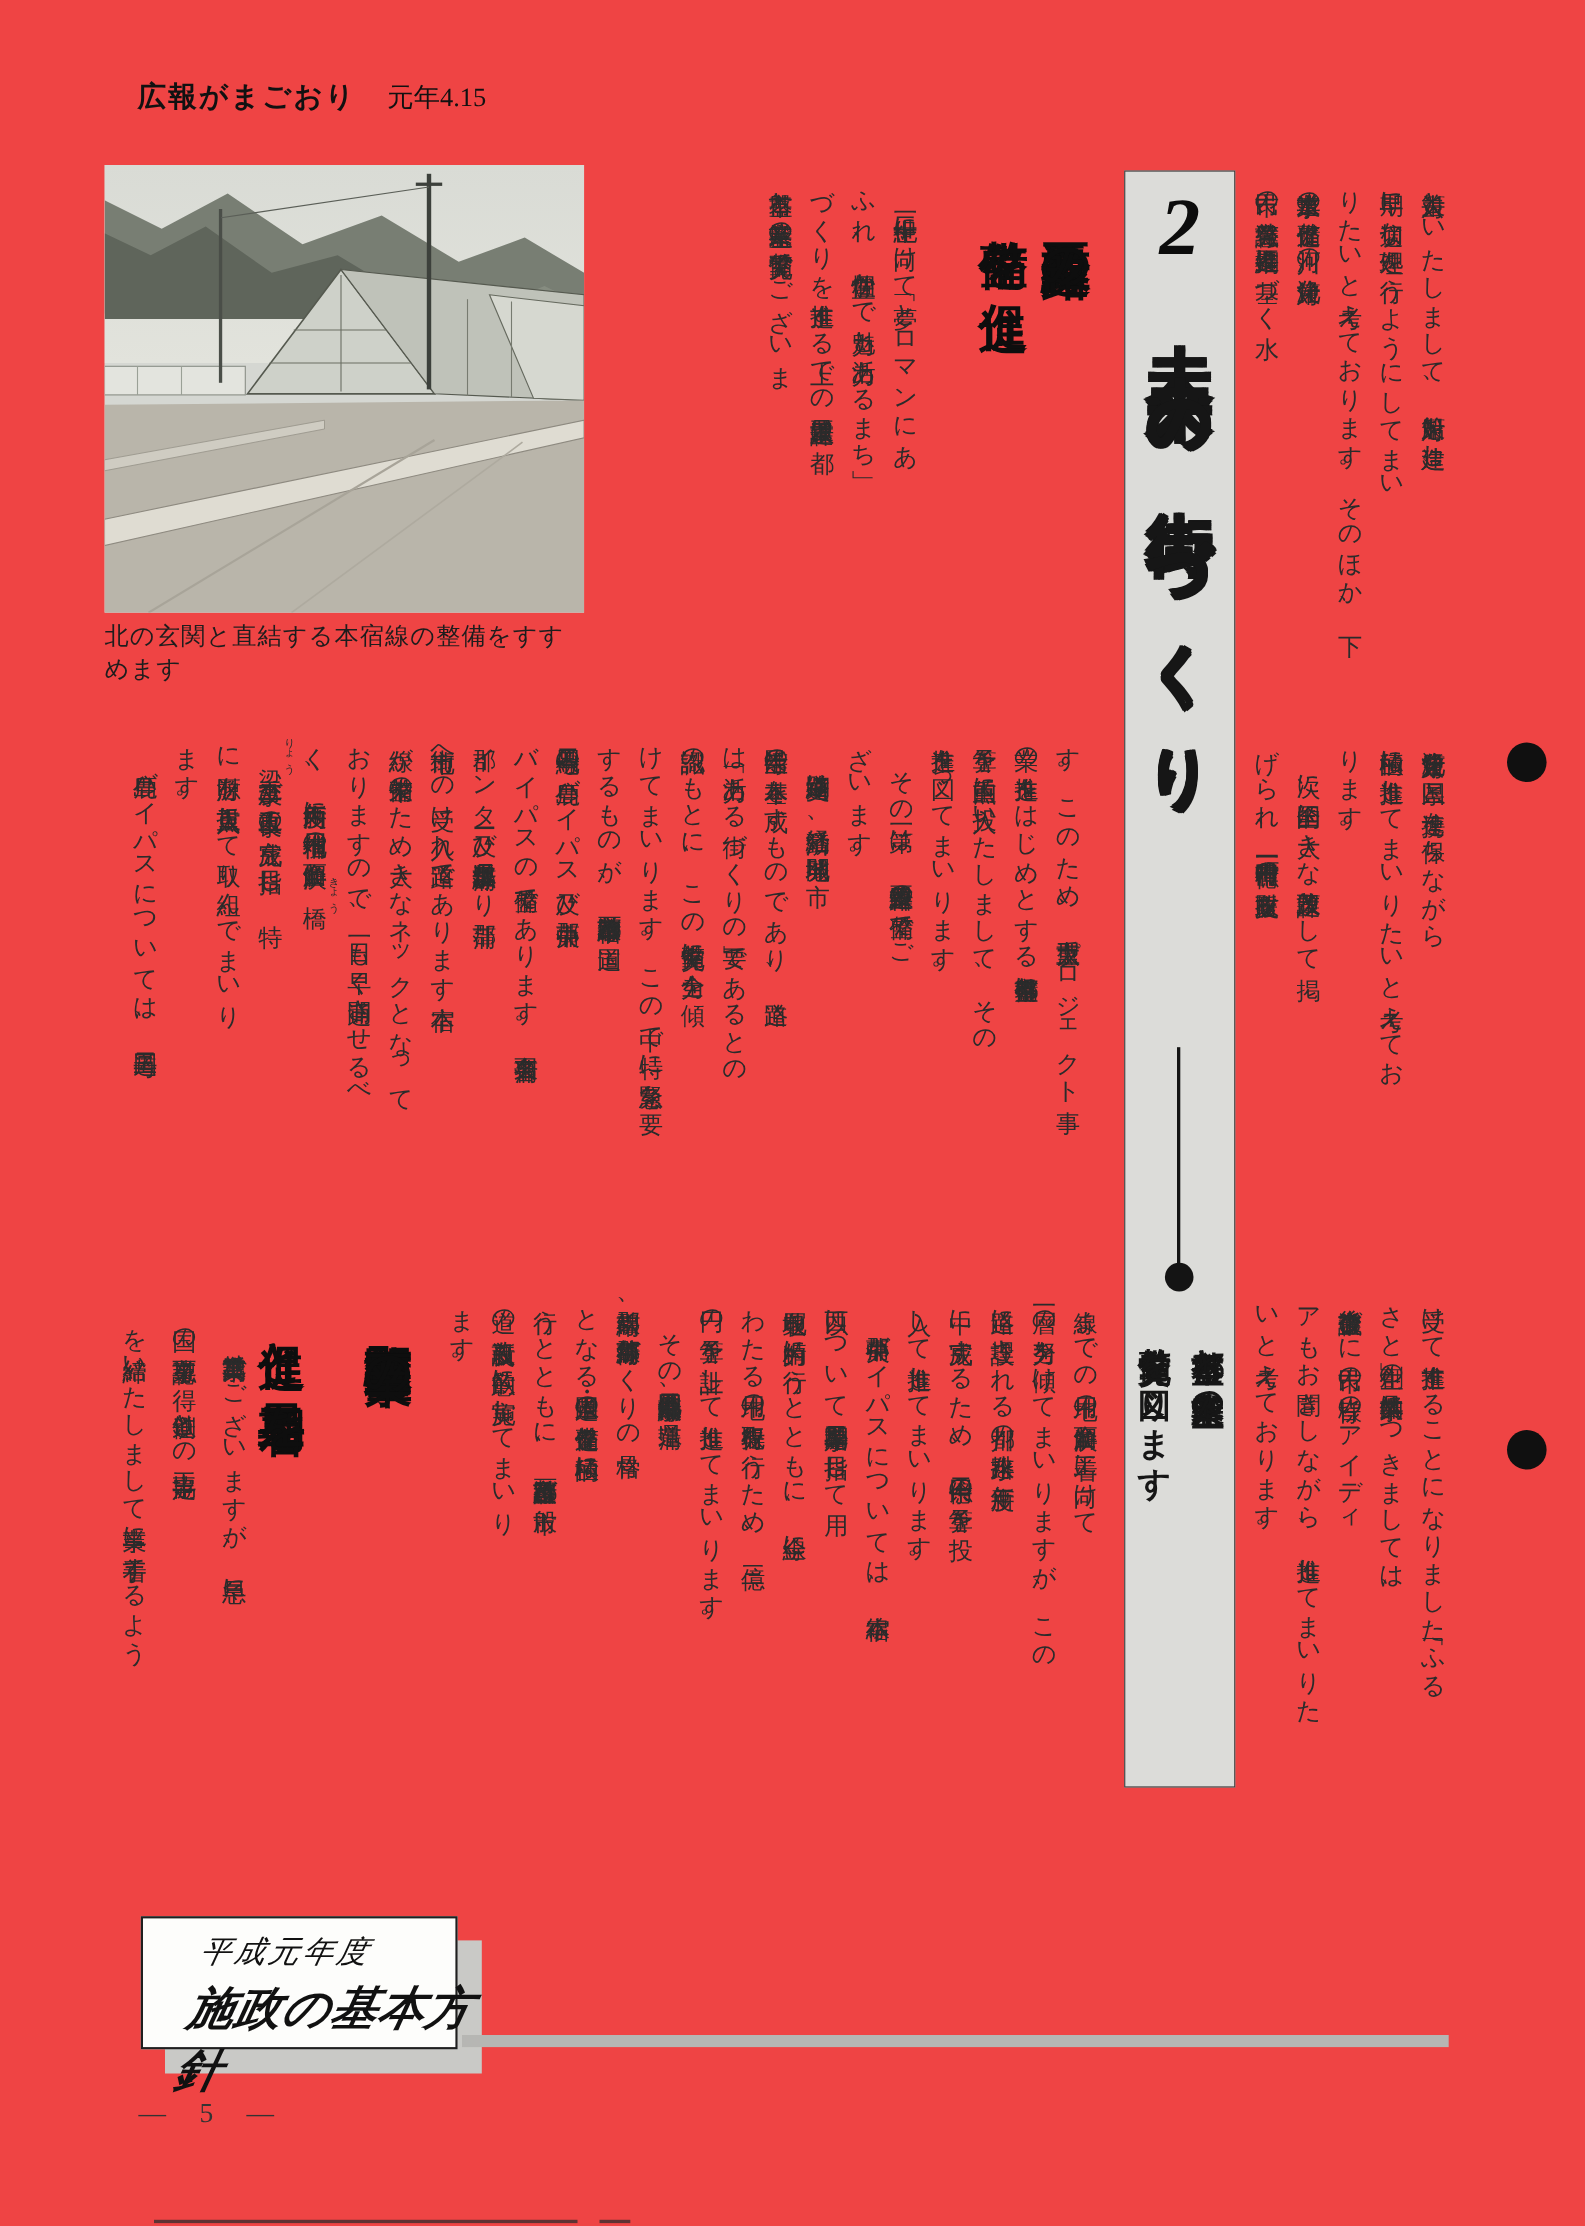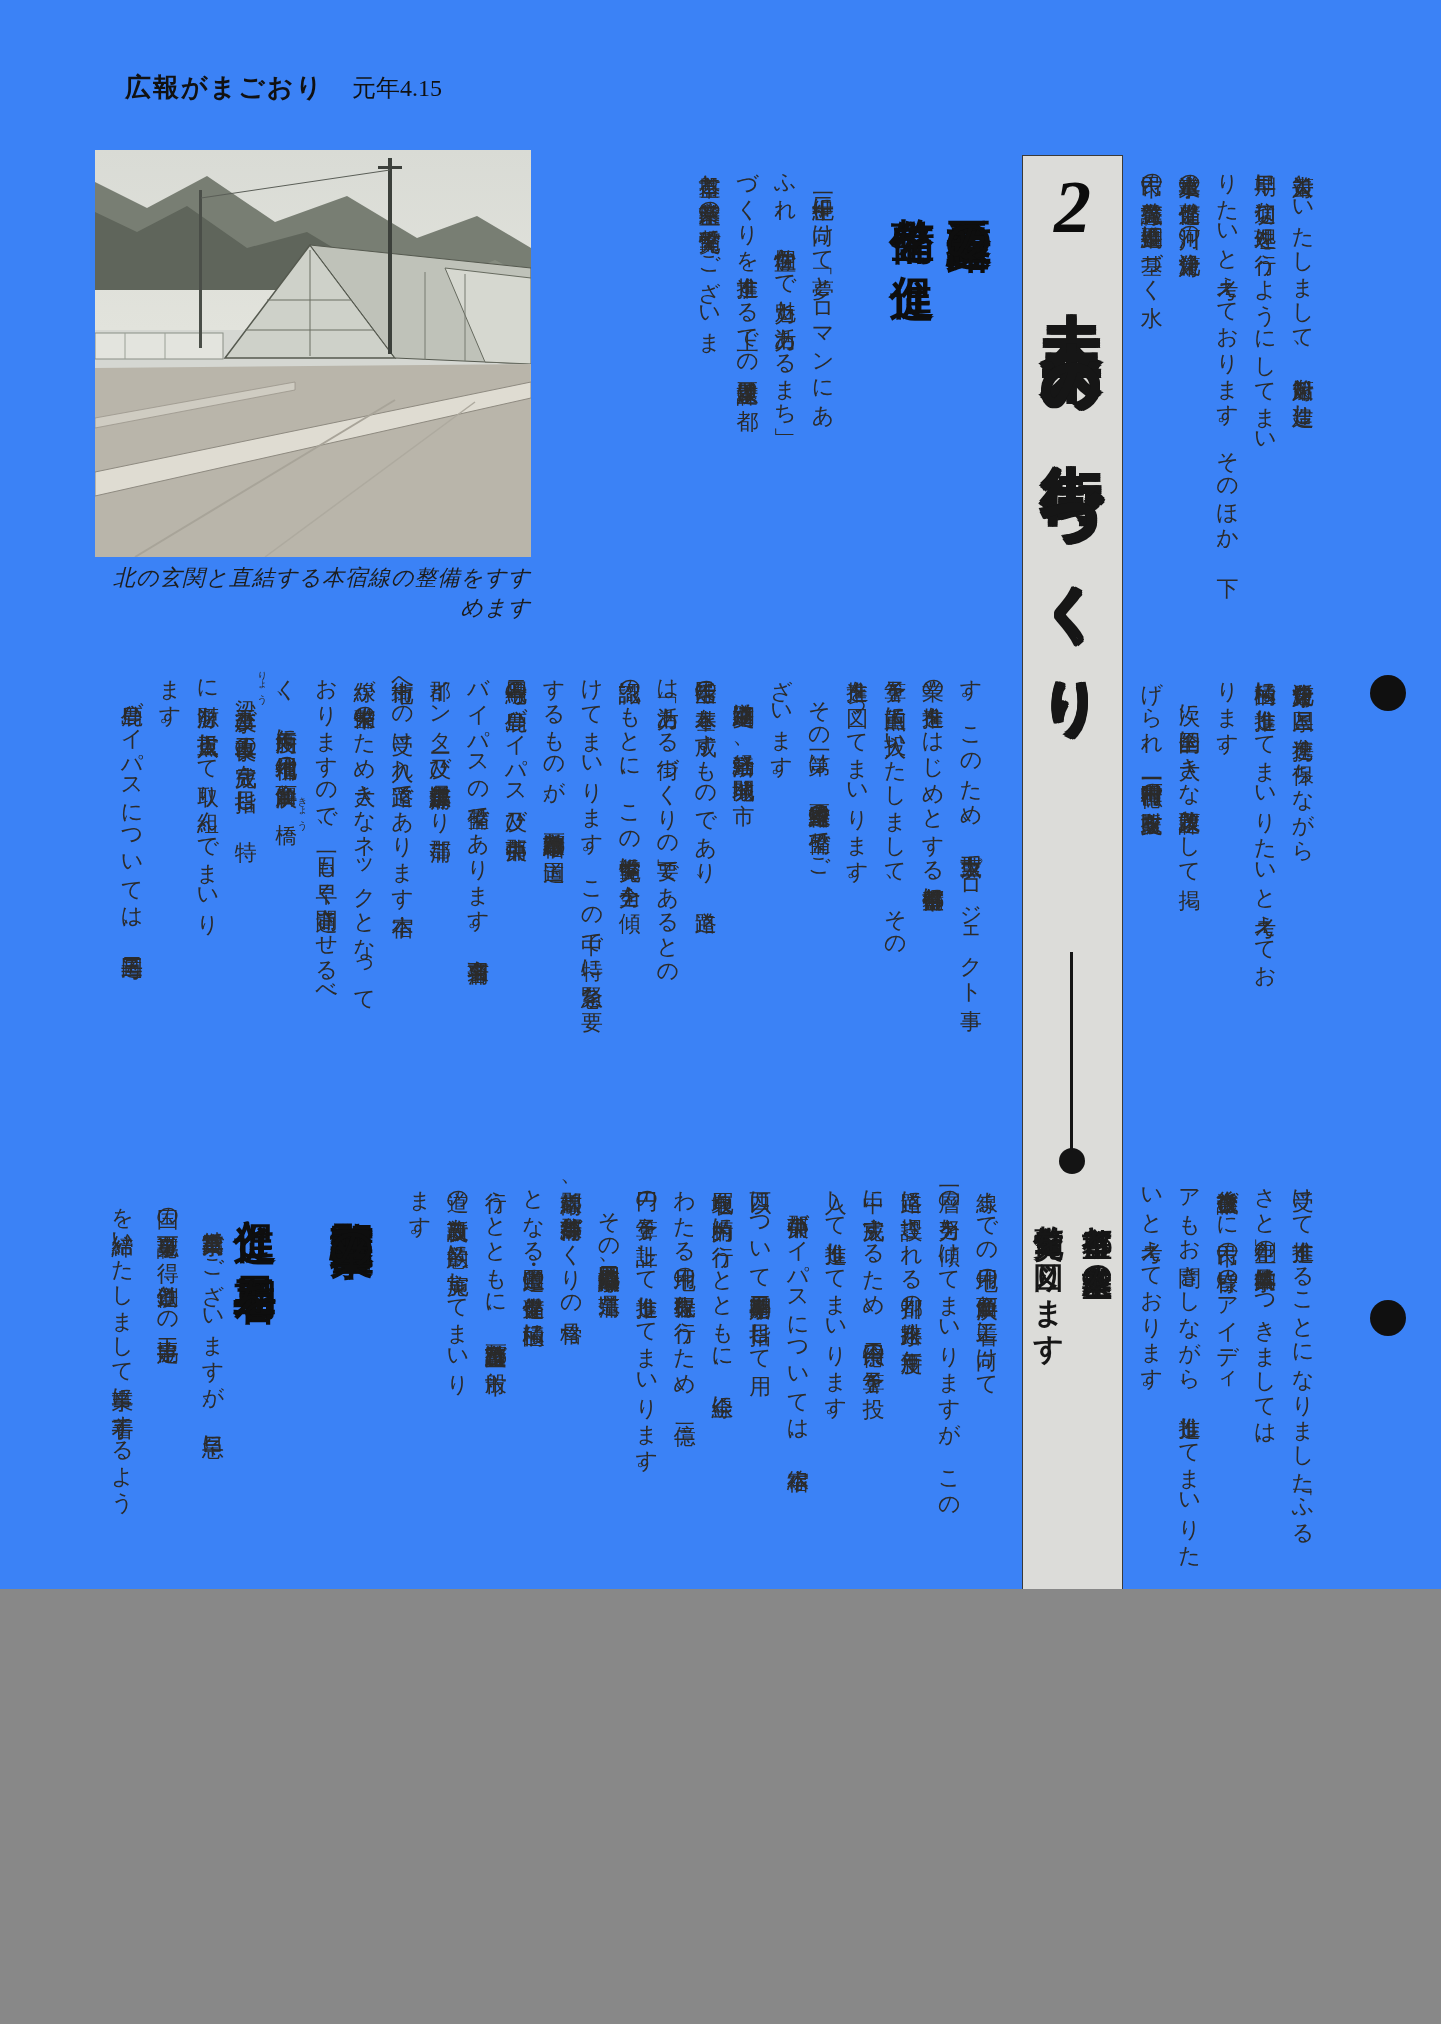--- a/index.html
+++ b/index.html
@@ -1,27 +1,27 @@
 <!DOCTYPE html>
 <html><head>
 <meta charset="utf-8">
 <style>
   html,body{margin:0;padding:0;background:#888;}
-  .page{position:relative;width:1441px;height:1589px;background:#3b82f6;overflow:hidden;
+  .page{position:relative;width:1441px;height:2024px;background:#ef4444;overflow:hidden;
         font-family:"Liberation Serif",serif;color:#262626;}
 
   
   .masthead{position:absolute;left:125px;top:70px;white-space:nowrap;}
   .masthead .t{font-family:"Liberation Sans",sans-serif;font-weight:700;font-size:26px;letter-spacing:2px;color:#111;}
   .masthead .d{font-size:24px;margin-left:28px;color:#111;}
 
   
   .photo{position:absolute;left:95px;top:150px;width:436px;height:407px;background:#d5d7d2;overflow:hidden;}
-  .caption{position:absolute;left:95px;top:563px;width:436px;text-align:right;
-           font-family:"Liberation Sans",sans-serif;font-size:22px;letter-spacing:1px;color:#1d1d1d;font-style:italic;}
+  .caption{position:absolute;left:95px;top:563px;width:436px;text-align:left;
+           font-family:"Liberation Sans",sans-serif;font-size:22px;letter-spacing:1px;color:#1d1d1d;}
 
   
   .vtext{position:absolute;writing-mode:vertical-rl;}
   .vtext p{margin:0;padding:0;}
   .body{font-size:22px;line-height:37.8px;letter-spacing:0.5px;color:#2b2b2b;}
   ruby rt{font-size:10px;letter-spacing:0;}
 
   .region-a{left:1132px;top:158px;width:190px;height:465px;}
   .region-b{left:1132px;top:666px;width:190px;height:465px;}
   .region-c{left:1132px;top:1173px;width:190px;height:460px;}

